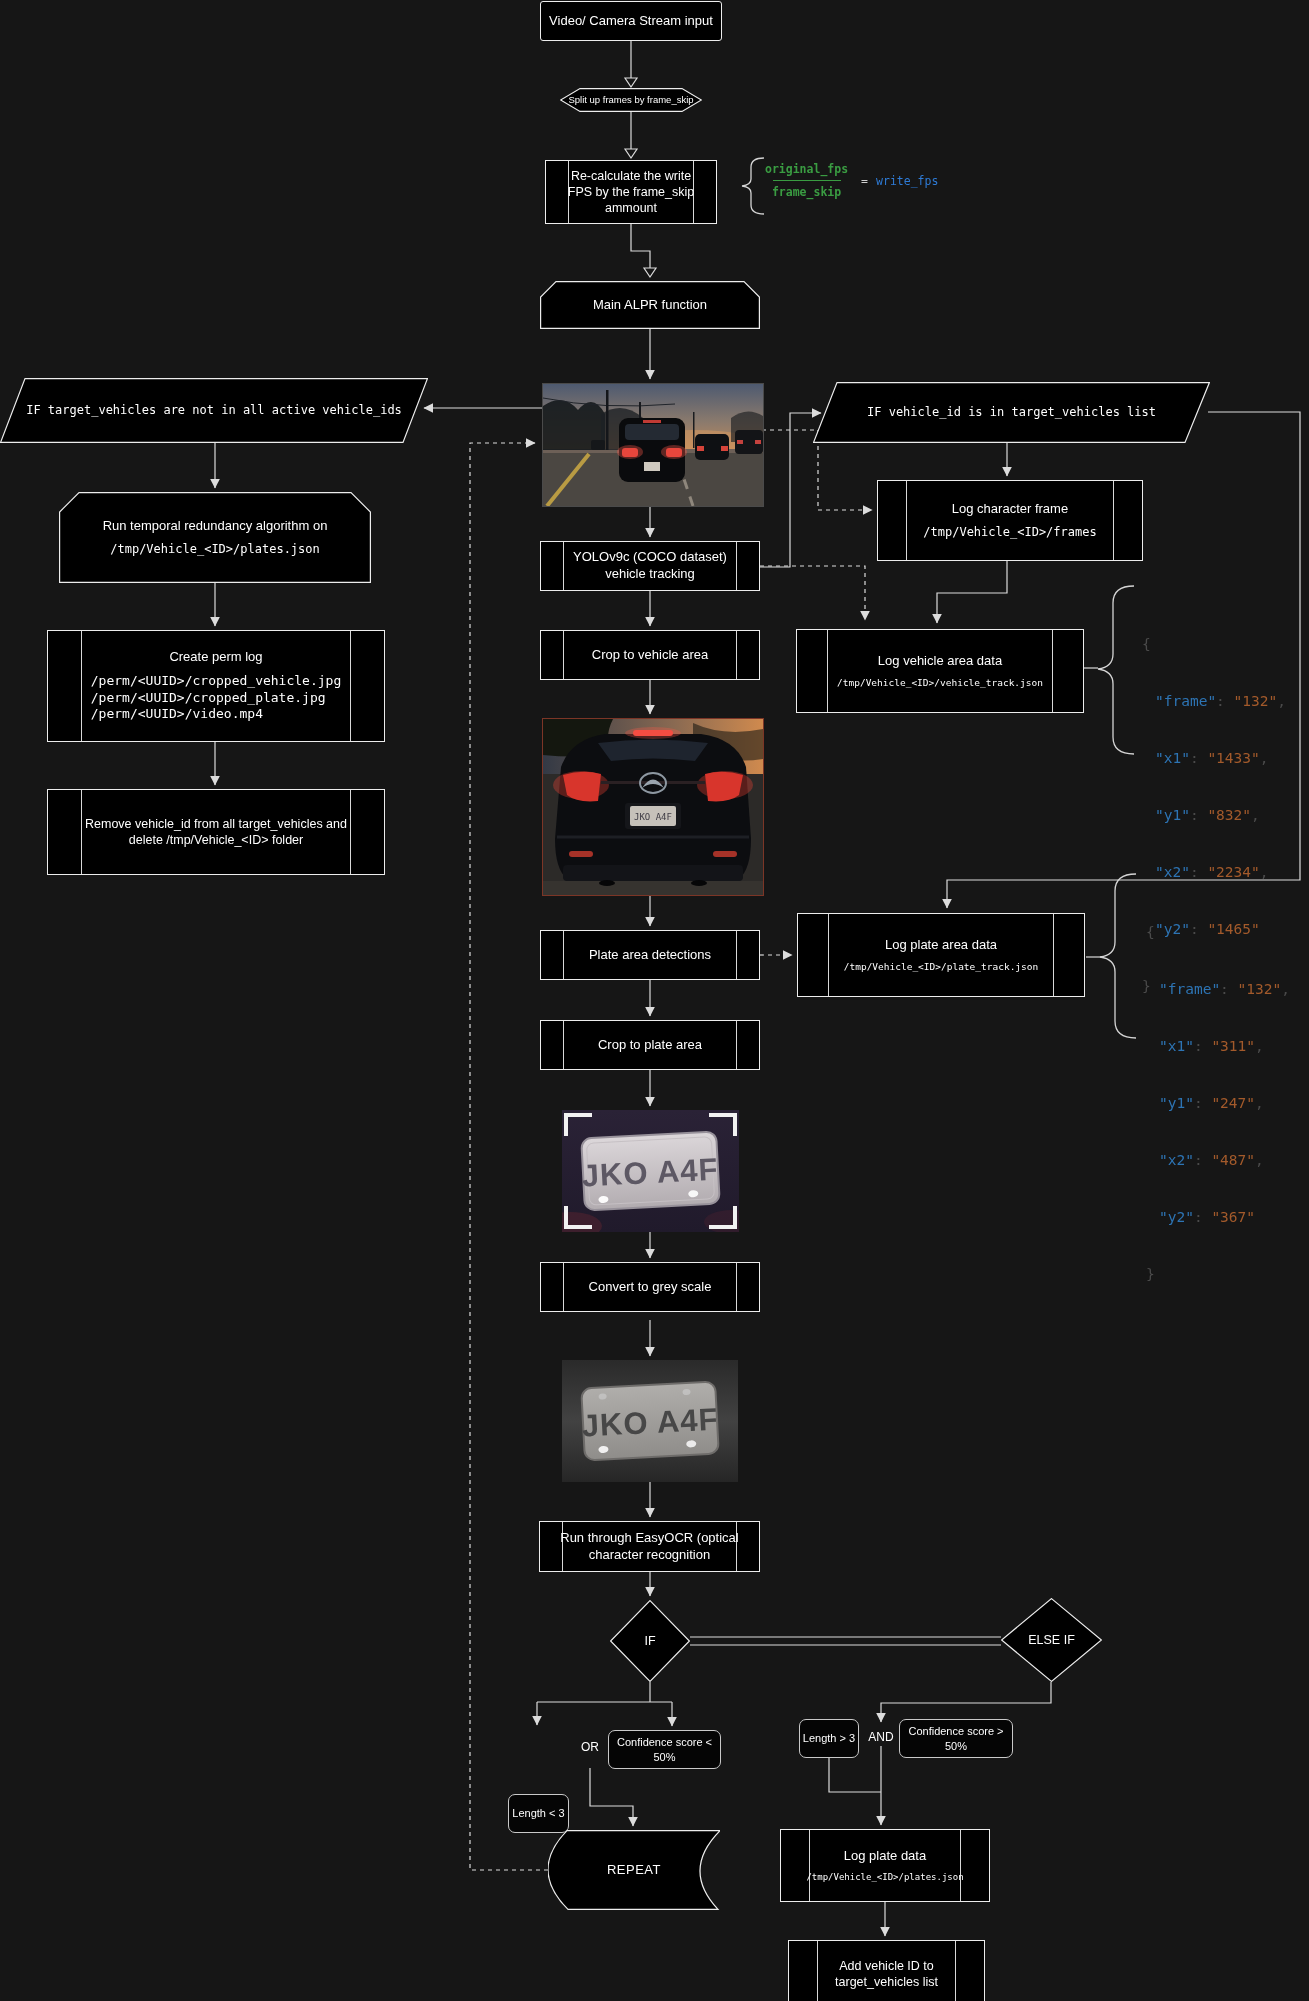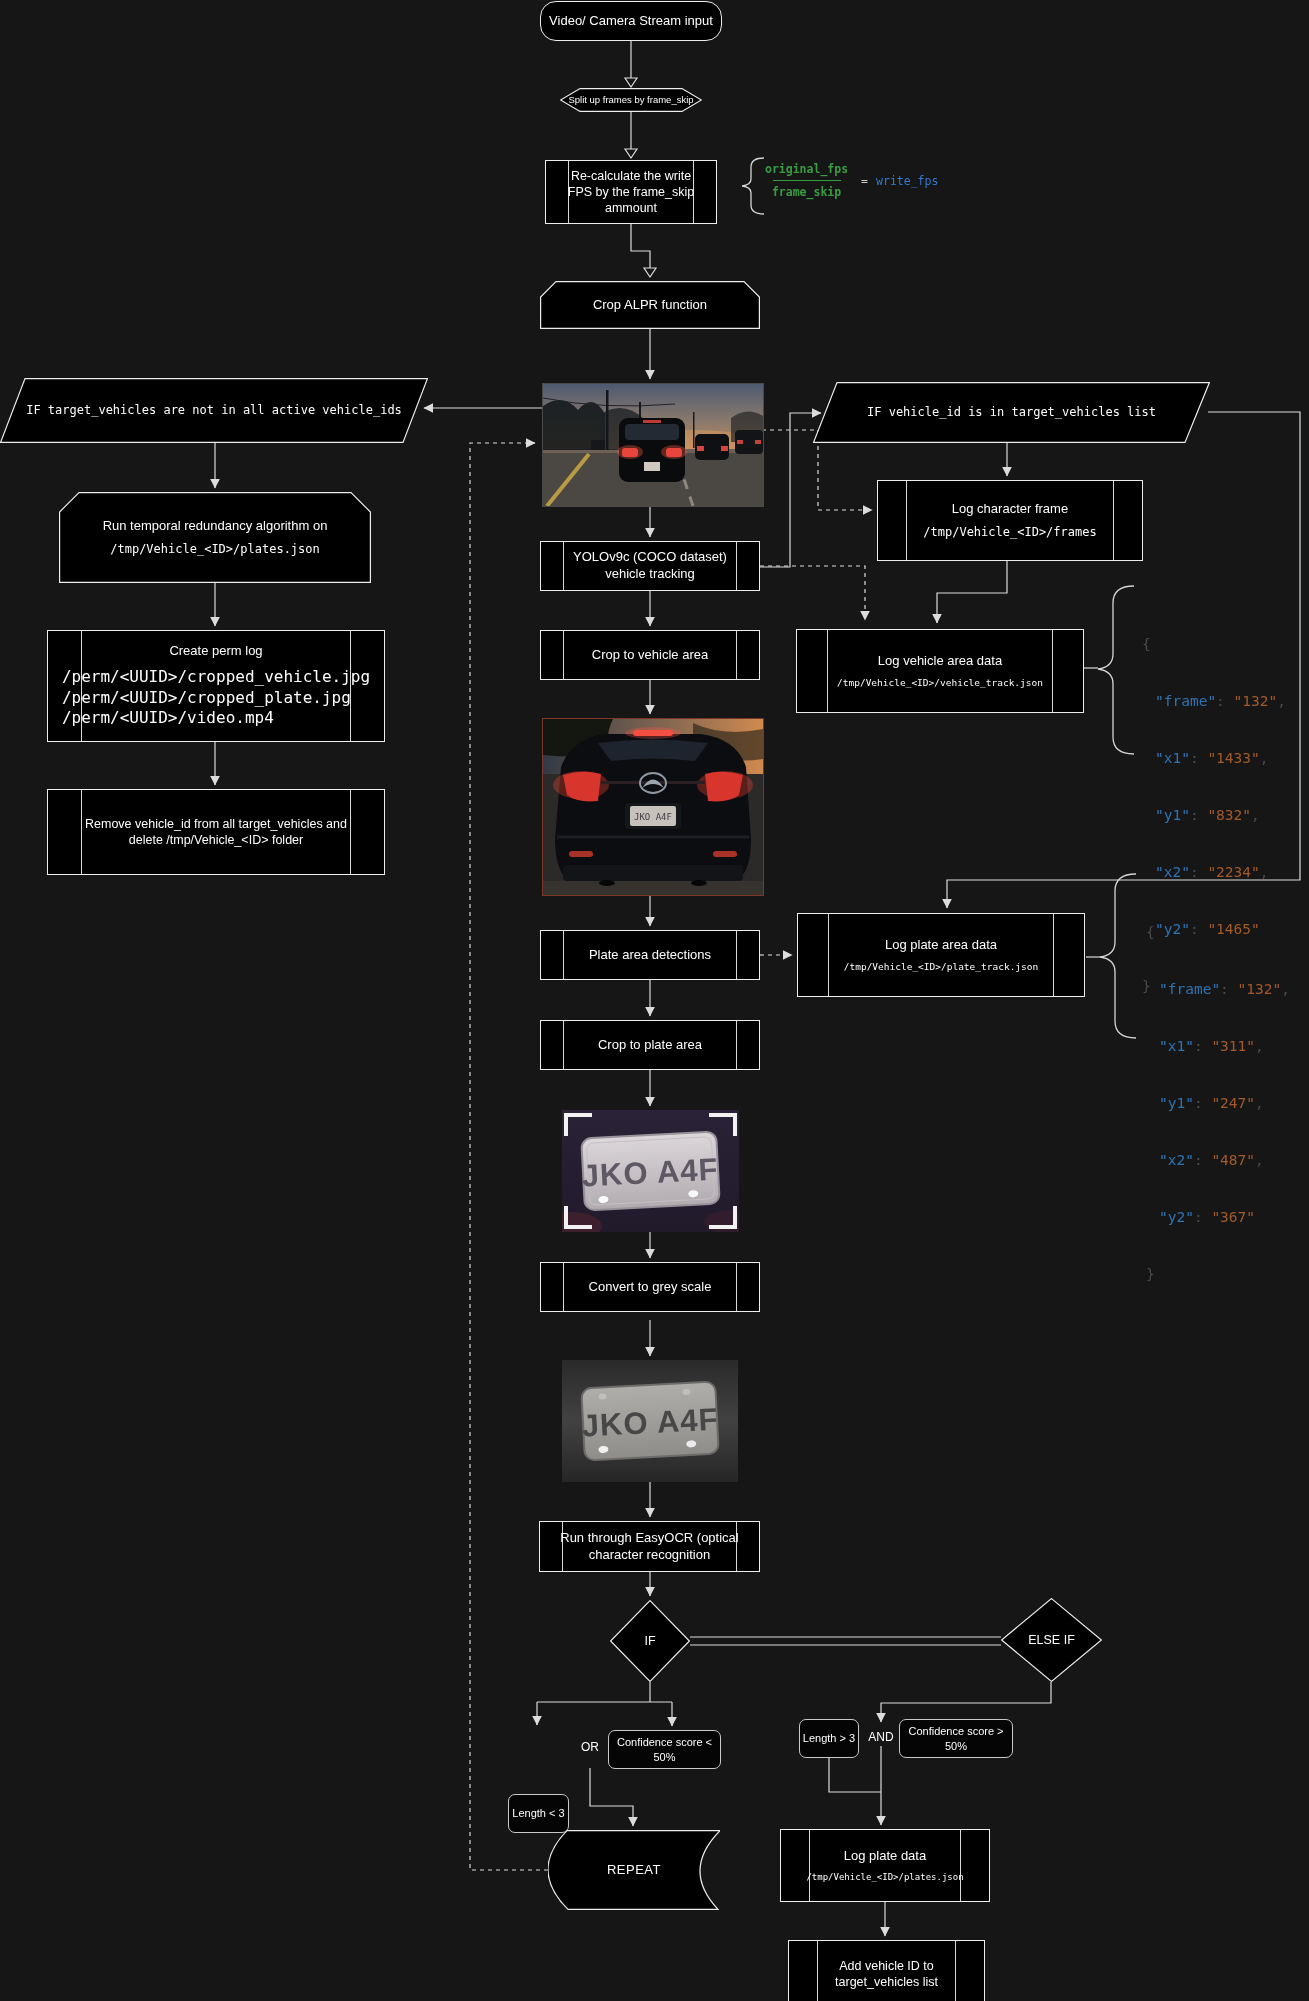--- a/index.html
+++ b/index.html
@@ -1,21 +1,21 @@
 <!DOCTYPE html>
 <html><head>
 <meta charset="utf-8">
 <style>
   html,body{margin:0;padding:0;background:#161616;}
   #canvas{position:relative;width:1309px;height:2001px;background:#161616;overflow:hidden;
           font-family:"Liberation Sans",sans-serif;color:#fff;}
   #wires{position:absolute;left:0;top:0;z-index:1;}
   .node{position:absolute;box-sizing:border-box;display:flex;align-items:center;justify-content:center;
         text-align:center;background:#000;border:1px solid #ededed;z-index:2;font-size:13px;line-height:1.3;}
-  .rounded{border-radius:16px;}
+  .rounded{border-radius:3px;}
   .shape{background:transparent;border:none;}
   .shape > svg.outline-svg{position:absolute;left:0;top:0;width:100%;height:100%;}
   .outline{fill:#000;stroke:#ededed;stroke-width:1.2;vector-effect:non-scaling-stroke;}
   .lbl{position:relative;z-index:1;padding:2px 6px;}
   .bar{position:absolute;top:0;bottom:0;width:1px;background:#d9d9d9;}
   .bar.l{left:var(--bar);} .bar.r{right:var(--bar);}
   .mono{font-family:"DejaVu Sans Mono","Liberation Mono",monospace;}
   .title-line{margin-bottom:7px;}
   .cond{border:1px solid #c9c9c9;border-radius:7px;background:#050505;font-size:11px;}
   .opword{position:absolute;z-index:2;color:#fff;font-size:12px;display:flex;align-items:center;justify-content:center;}
@@ -127,21 +127,21 @@
       <span class="green">frame_skip</span>
     </div>
     <span class="eq">=</span>
     <span class="result">write_fps</span>
   </div>
 
   <div class="node shape" style="left:540px;top:281px;width:220px;height:48px">
     <svg class="outline-svg" viewBox="0 0 220 48" preserveAspectRatio="none">
       <polygon class="outline" points="16,0.6 204,0.6 219.4,16 219.4,47.4 0.6,47.4 0.6,16"></polygon>
     </svg>
-    <span class="lbl">Crop ALPR function</span>
+    <span class="lbl">Main ALPR function</span>
   </div>
 
   <div class="imgnode" style="left:542px;top:383px;border:1px solid #4a4a4a">
     <svg width="220" height="122" viewBox="0 0 220 122">
       <defs>
         <linearGradient id="sky1" x1="0" y1="0" x2="0" y2="1">
           <stop offset="0" stop-color="#4e5a70"></stop>
             <stop offset="0.55" stop-color="#8a7a6d"></stop>
             <stop offset="1" stop-color="#c08b5c"></stop>
         </linearGradient>
@@ -217,21 +217,21 @@
       <div class="title-line">Log character frame</div>
       <div class="mono" style="font-size:12px">/tmp/Vehicle_&lt;ID&gt;/frames</div>
     </div>
   </div>
 
   <div class="node" style="left:47px;top:630px;width:338px;height:112px;--bar:33px">
     <div class="bar l"></div>
     <div class="bar r"></div>
     <div class="lbl">
       <div class="title-line">Create perm log</div>
-      <div class="mono" style="font-size:16px;text-align:left">
+      <div class="mono" style="font-size:13px;text-align:left">
         <div>/perm/&lt;UUID&gt;/cropped_vehicle.jpg</div>
         <div>/perm/&lt;UUID&gt;/cropped_plate.jpg</div>
         <div>/perm/&lt;UUID&gt;/video.mp4</div>
       </div>
     </div>
   </div>
 
   <div class="node" style="left:540px;top:630px;width:220px;height:50px;--bar:22px">
     <div class="bar l"></div>
     <div class="bar r"></div>

